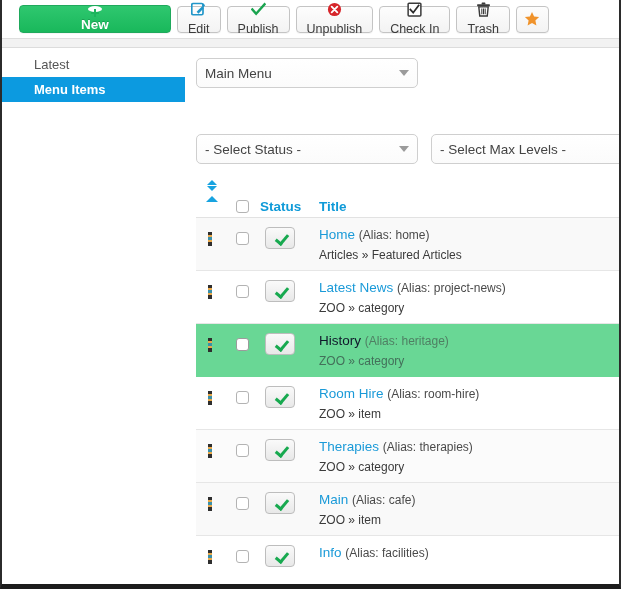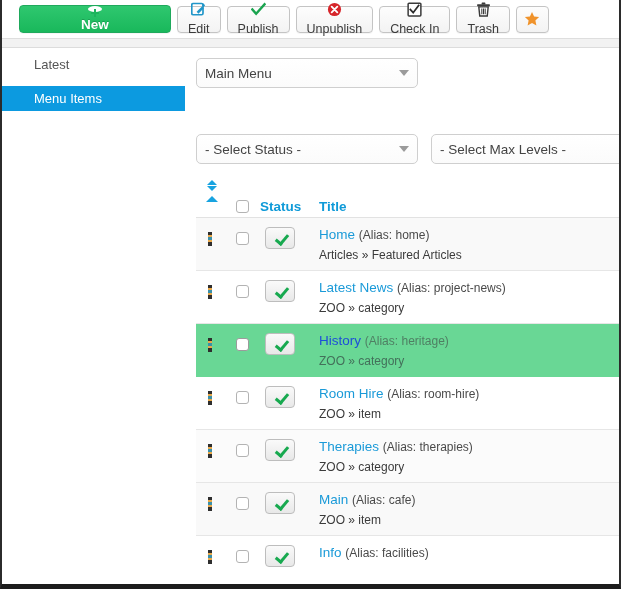--- a/index.html
+++ b/index.html
@@ -86,23 +86,22 @@
   .leftnav { position: absolute; left: 0; top: 52px; width: 183px; }
   .nav-item {
     font-size: 13px;
     color: #555555;
     padding: 5px 0 5px 32px;
     cursor: pointer;
   }
   .nav-item.active {
     background: #0c9ae0;
     color: #ffffff;
-    font-weight: normal;
+    font-weight: bold;
     padding-left: 32px;
-    margin-top: 9px;
   }
 
   
   .filters { position: absolute; left: 194px; top: 58px; }
   .fld {
     display: inline-flex;
     align-items: center;
     height: 28px;
     border: 1px solid #cfcfcf;
     border-radius: 5px;
@@ -232,21 +231,21 @@
     border: solid #17a94f;
     border-width: 0 3px 3px 0;
     transform: rotate(40deg);
   }
   .cell-title {
     position: absolute; left: 123px; top: 8px;
     font-size: 13.5px;
     line-height: 17px;
   }
   .t-link { color: #1a9ad8; cursor: pointer; }
-  .row.highlight .t-link { color: #1d4ed8; }
+  .row.highlight .t-link { color: #0f172a; }
   .t-alias { color: #4a4a4a; font-size: 12px; }
   .row.highlight .t-alias { color: #4f7f63; }
   .t-path {
     display: block;
     color: #3b3b3b;
     font-size: 12px;
     margin-top: 3px;
   }
   .row.highlight .t-path { color: #43705a; }
 </style>

